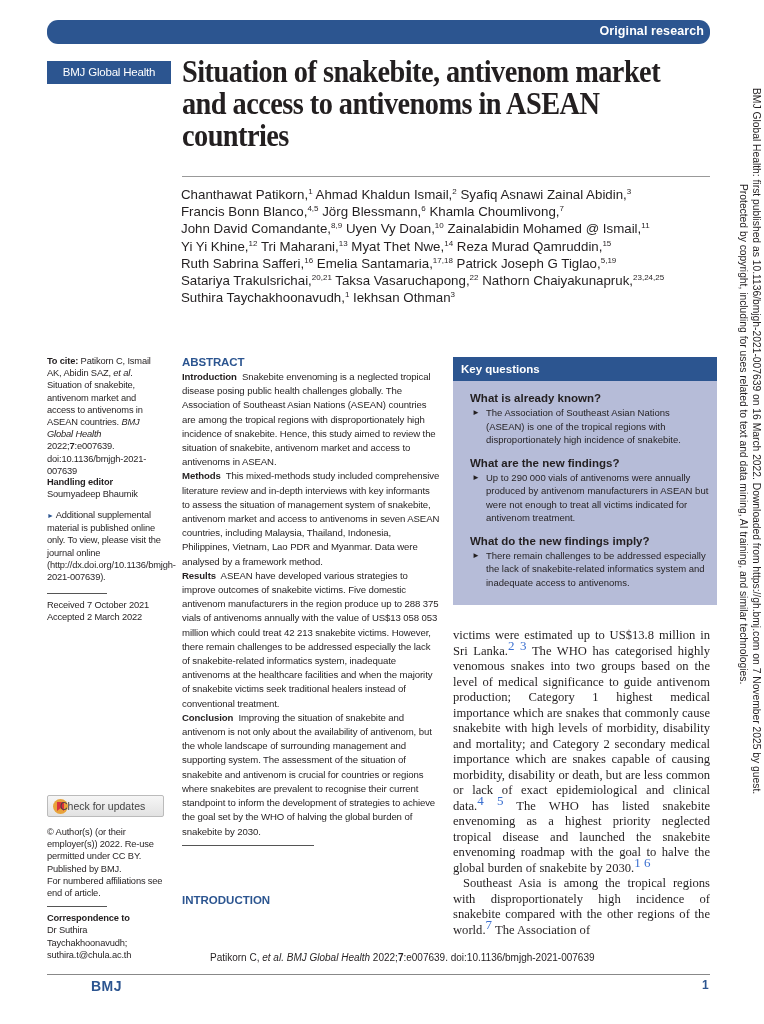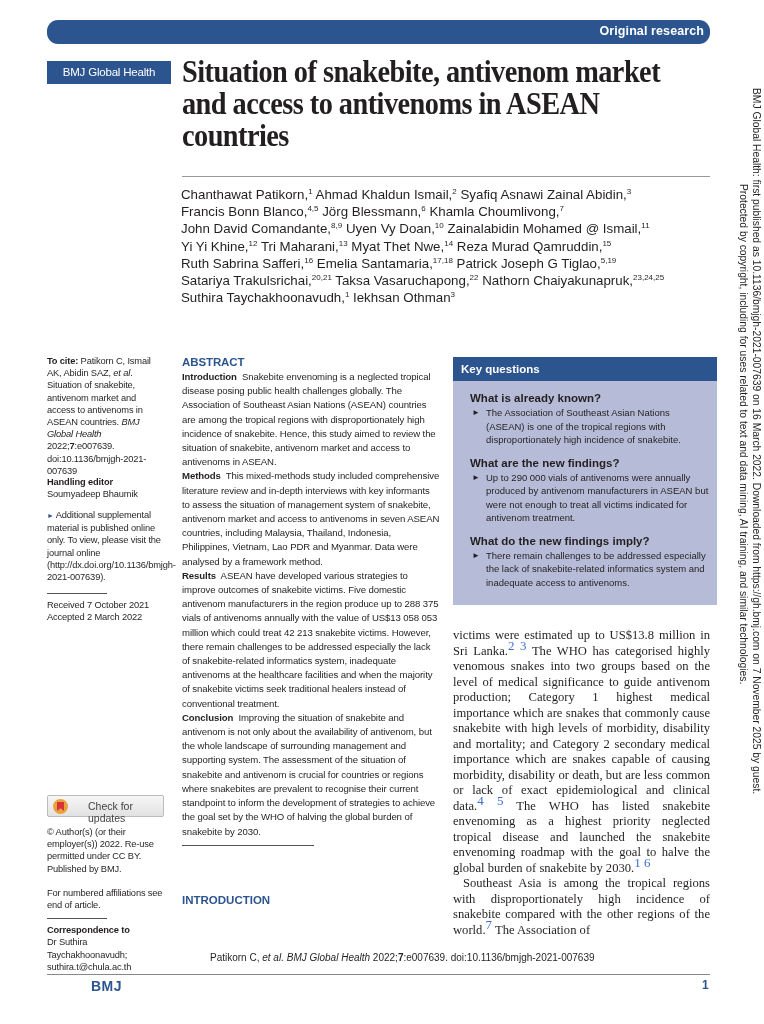--- a/index.html
+++ b/index.html
@@ -18,21 +18,21 @@
   .authors { position: absolute; left: 181px; top: 186px; width: 540px; font-size: 13.3px; line-height: 17.2px; color: #231f20; }
   .authors sup { font-size: 8px; vertical-align: 5px; line-height: 0; }
 
   .sidebar { position: absolute; left: 47px; width: 118px; font-size: 9.3px; line-height: 12.2px; color: #231f20; letter-spacing: -0.15px; }
   .sidebar b { font-weight: bold; }
   .sidebar .rule { width: 60px; height: 1px; background: #555; margin-bottom: 5px; }
 
   .check-updates { position: absolute; left: 47px; top: 795px; width: 117px; height: 22px; border: 1px solid #bbb; border-radius: 2px; background: linear-gradient(#f6f6f6, #e2e2e2); font-size: 10.5px; color: #444; }
   .check-updates .ico { position: absolute; left: 5px; top: 3px; width: 15px; height: 15px; border-radius: 50%; background: #e8a33c; }
   .check-updates .ico::after { content: ""; position: absolute; left: 4px; top: 3px; width: 7px; height: 9px; background: #d9323c; clip-path: polygon(0 0,100% 0,100% 100%,50% 70%,0 100%); }
-  .check-updates .lbl { position: absolute; left: 40px; top: 4px; }
+  .check-updates .lbl { position: absolute; left: 12px; top: 4px; }
 
   .abstract { position: absolute; left: 182px; top: 356px; width: 258px; font-size: 9.6px; line-height: 14.2px; color: #231f20; letter-spacing: -0.1px; }
   .abstract h3 { color: #2c5590; font-size: 11.5px; font-weight: bold; line-height: 13px; margin-bottom: 1px; }
   .abstract b { font-weight: bold; }
   .abstract .endrule { width: 132px; height: 1px; background: #555; margin-top: 6px; }
 
   .intro { position: absolute; left: 182px; top: 893px; width: 258px; }
   .intro h3 { color: #2c5590; font-size: 11.5px; font-weight: bold; line-height: 14px; }
   .serif { font-family: "Liberation Serif", serif; font-size: 12.6px; line-height: 15.5px; color: #231f20; text-align: justify; }
   .serif sup { color: #3a6fd0; font-size: 13px; vertical-align: 5px; line-height: 0; }
@@ -89,21 +89,21 @@
   <div>Accepted 2 March 2022</div>
 </div>
 
 <div class="check-updates">
   <span class="ico"></span>
   <span class="lbl">Check for updates</span>
 </div>
 
 <div class="sidebar" style="top:826px;">
   <div>© Author(s) (or their employer(s)) 2022. Re-use permitted under CC BY. Published by BMJ.</div>
-  <div style="margin-top:12px;">For numbered affiliations see end of article.</div>
+  <div style="margin-top:0;">For numbered affiliations see end of article.</div>
   <div class="rule" style="margin-top:7px;"></div>
   <b>Correspondence to</b>
   <div>Dr Suthira Taychakhoonavudh; suthira.t@chula.ac.th</div>
 </div>
 
 <div class="abstract">
   <h3>ABSTRACT</h3>
   <div><b>Introduction</b>&nbsp; <span>Snakebite envenoming is a neglected tropical disease posing public health challenges globally. The Association of Southeast Asian Nations (ASEAN) countries are among the tropical regions with disproportionately high incidence of snakebite. Hence, this study aimed to review the situation of snakebite, antivenom market and access to antivenoms in ASEAN.</span></div>
   <div><b>Methods</b>&nbsp; <span>This mixed-methods study included comprehensive literature review and in-depth interviews with key informants to assess the situation of management system of snakebite, antivenom market and access to antivenoms in seven ASEAN countries, including Malaysia, Thailand, Indonesia, Philippines, Vietnam, Lao PDR and Myanmar. Data were analysed by a framework method.</span></div>
   <div><b>Results</b>&nbsp; <span>ASEAN have developed various strategies to improve outcomes of snakebite victims. Five domestic antivenom manufacturers in the region produce up to 288 375 vials of antivenoms annually with the value of US$13 058 053 million which could treat 42 213 snakebite victims. However, there remain challenges to be addressed especially the lack of snakebite-related informatics system, inadequate antivenoms at the healthcare facilities and when the majority of snakebite victims seek traditional healers instead of conventional treatment.</span></div>

